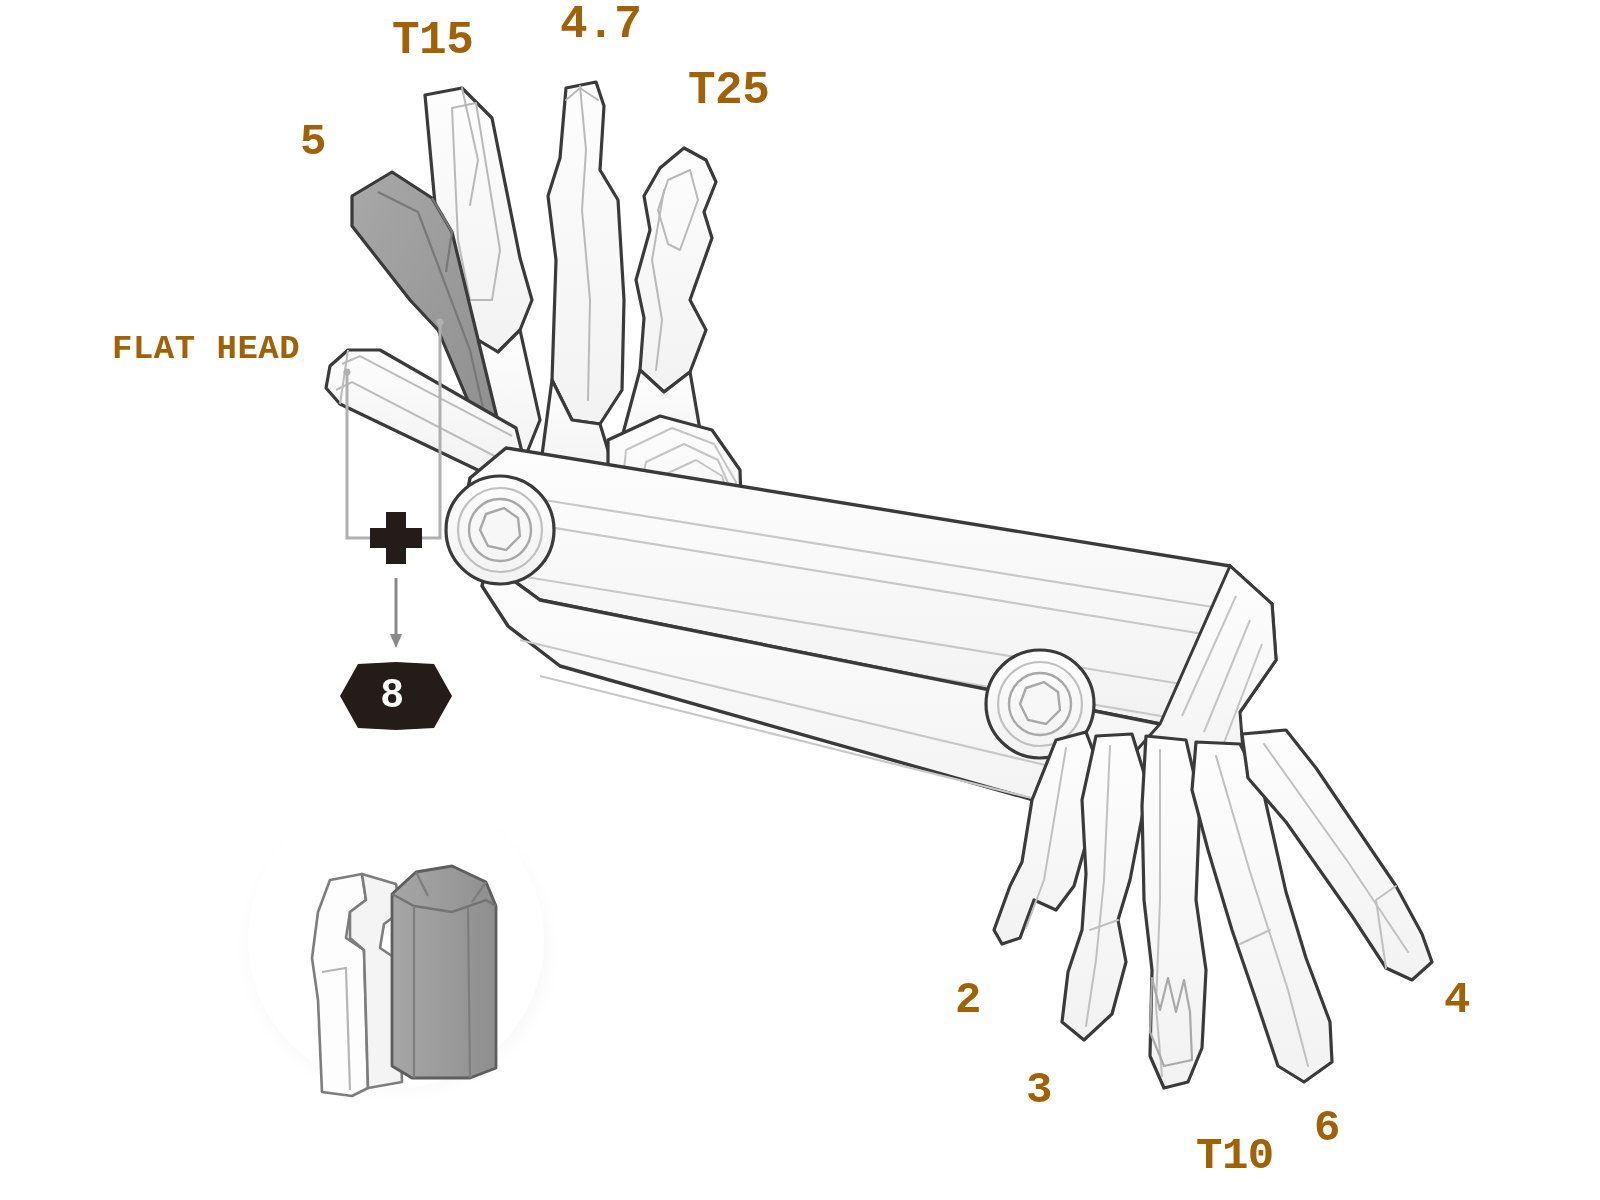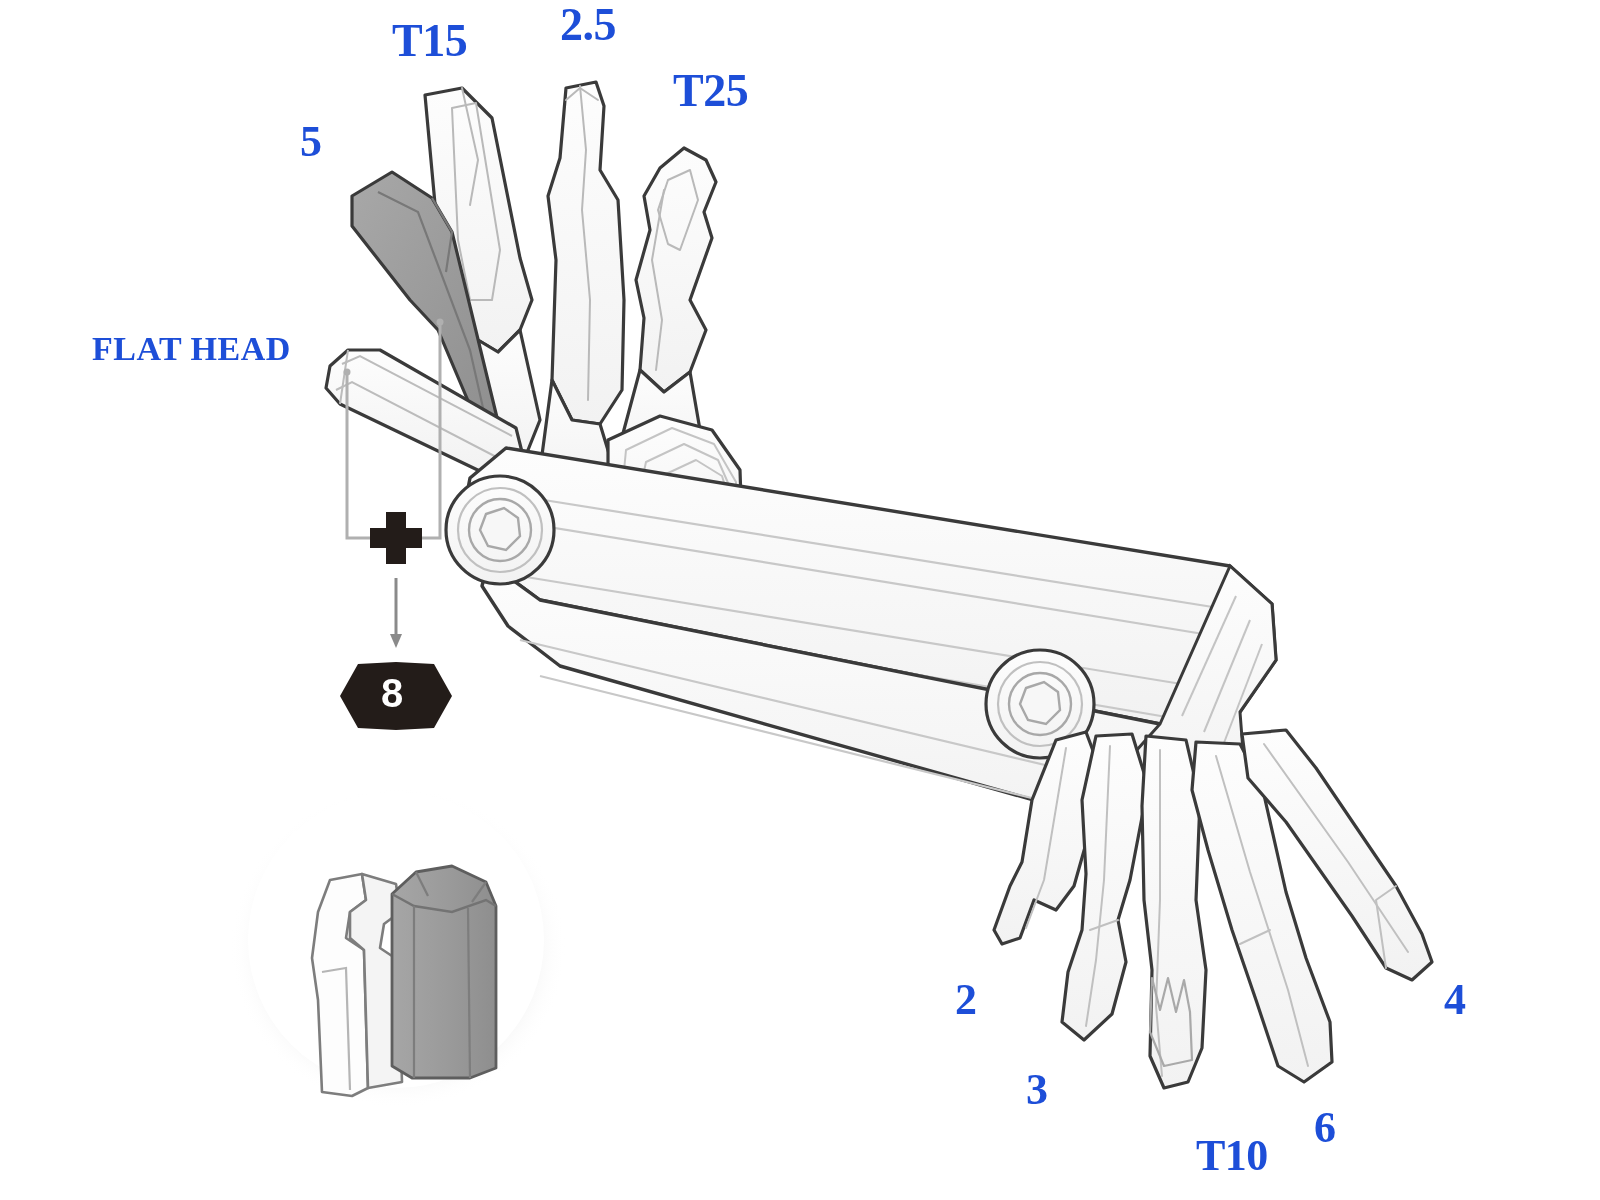--- a/index.html
+++ b/index.html
@@ -20,30 +20,30 @@
     background: #ffffff;
   }
   #art {
     position: absolute;
     left: 0; top: 0;
     width: 1600px;
     height: 1200px;
   }
   .lbl {
     position: absolute;
-    font-family: Liberation Serif, serif;
+    font-family: Liberation Mono, monospace;
     font-weight: bold;
-    color: #1d4ed8;
+    color: #a16207;
     white-space: nowrap;
     letter-spacing: -0.5px;
     line-height: 1;
   }
   .lbl-size-lg { font-size: 46px; }
   .lbl-size-md { font-size: 44px; }
-  .lbl-flat { font-size: 34px; letter-spacing: 0.5px; }
+  .lbl-flat { font-size: 34px; letter-spacing: 0.5px; margin-left: 20px; }
   .hexbadge-text {
     position: absolute;
     font-family: "Liberation Sans", sans-serif;
     font-weight: bold;
     font-size: 40px;
     color: #ffffff;
     line-height: 1;
   }
 </style>
 </head>
@@ -252,23 +252,23 @@
       <path d="M468,908 L470,1078" fill="none" stroke="#7d7d7d" stroke-width="2.2"></path>
       <path d="M416,872 L428,896" fill="none" stroke="#7d7d7d" stroke-width="2.2"></path>
       <path d="M486,882 L472,902" fill="none" stroke="#7d7d7d" stroke-width="2.2"></path>
     </g>
   </svg>
 
   <div class="lbl lbl-size-md" style="left:300px; top:120px;">5</div>
 
   <div class="lbl lbl-size-lg" style="left:392px; top:18px;">T15</div>
 
-  <div class="lbl lbl-size-lg" style="left:560px; top:2px;">2.5</div>
-
-  <div class="lbl lbl-size-lg" style="left:673px; top:68px;">T25</div>
+  <div class="lbl lbl-size-lg" style="left:560px; top:2px;">4.7</div>
+
+  <div class="lbl lbl-size-lg" style="left:688px; top:68px;">T25</div>
 
   <div class="lbl lbl-flat" style="left:92px; top:332px;">FLAT HEAD</div>
 
   <div class="hexbadge-text" style="left:381px; top:673px;">8</div>
 
   <div class="lbl lbl-size-md" style="left:955px; top:978px;">2</div>
 
   <div class="lbl lbl-size-md" style="left:1026px; top:1068px;">3</div>
 
   <div class="lbl lbl-size-md" style="left:1196px; top:1134px;">T10</div>

